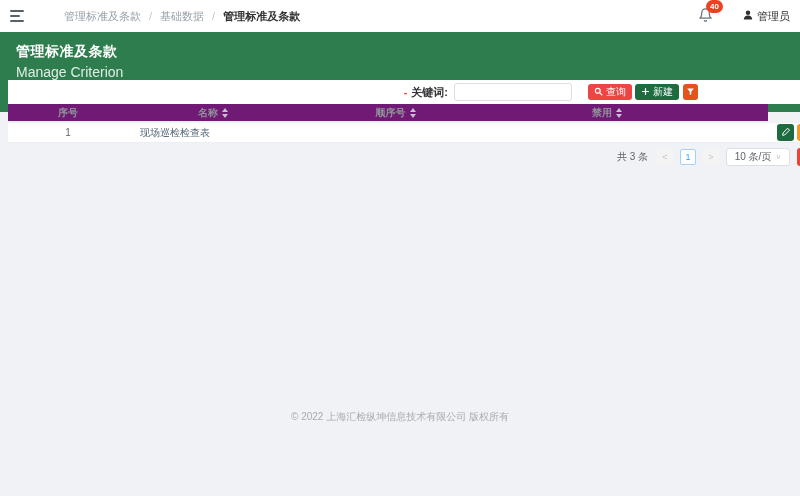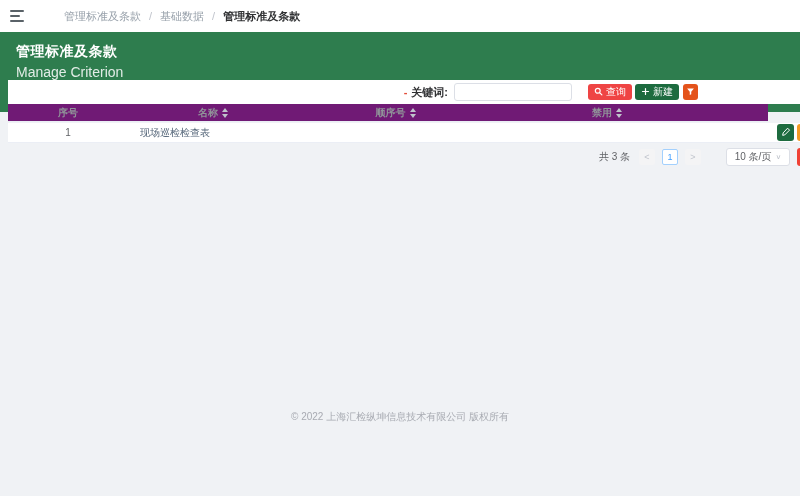--- a/index.html
+++ b/index.html
@@ -53,41 +53,61 @@
   .action-overlay { position:absolute; top:123px; left:768px; width:32px; height:20px; background:#fff; border-bottom:1px solid #ebeef5; z-index:3; }
   .icon-btn { position:absolute; top:1px; width:17px; height:17px; border:none; border-radius:3px; display:flex; align-items:center; justify-content:center; cursor:pointer; }
   .btn-edit { left:9px; background:#1d6b3f; }
   .btn-more { left:29px; background:#f59a23; }
   
   .pagination { position:absolute; top:147px; left:0; width:800px; height:20px; display:flex; align-items:center; justify-content:flex-end; gap:7px; font-size:10px; color:#606266; }
   .pg-total { margin-right:2px; }
   .pg-btn { width:16px; height:16px; border-radius:2px; display:flex; align-items:center; justify-content:center; font-size:9px; cursor:pointer; }
   .pg-arrow { background:#f4f4f5; color:#c0c4cc; border:none; }
   .pg-page { background:#fff; border:1px solid #a3d0fd; color:#409eff; }
-  .pg-size { width:64px; height:18px; background:#fff; border:1px solid #dcdfe6; border-radius:3px; display:flex; align-items:center; justify-content:center; gap:4px; color:#606266; cursor:pointer;margin-left:18px; }
+  .pg-size { width:64px; height:18px; background:#fff; border:1px solid #dcdfe6; border-radius:3px; display:flex; align-items:center; justify-content:center; gap:4px; color:#606266; cursor:pointer; }
   .pg-size .caret { font-size:8px; color:#c0c4cc; transform:scaleY(0.8); }
   .pg-red { width:16px; height:18px; background:#f04134; border:none; border-radius:3px; margin-right:-13px; cursor:pointer; }
   
   .footer { position:absolute; top:410px; left:0; width:800px; text-align:center; font-size:10px; color:#a8abb2; }
 </style>
 </head>
 <body>
 
 <div class="topbar">
   <div class="menu-toggle">
       <i></i>
       <i></i>
       <i></i>
     </div>
   <div class="breadcrumb">
     <span class="crumb">管理标准及条款</span>
     <span class="crumb-sep">/</span>
     <span class="crumb">基础数据</span>
     <span class="crumb-sep">/</span>
     <span class="crumb current">管理标准及条款</span>
+  </div>
+  <div class="topbar-right">
+    <div class="bell-wrap">
+      <span>
+        <svg width="15" height="16" viewBox="0 0 24 24" fill="none" stroke="#6a737d" stroke-width="2" stroke-linecap="round" stroke-linejoin="round">
+            <path d="M18 8a6 6 0 0 0-12 0c0 7-3 9-3 9h18s-3-2-3-9"></path>
+            <path d="M13.7 21a2 2 0 0 1-3.4 0"></path>
+          </svg>
+      </span>
+      <span class="badge">40</span>
+    </div>
+    <div class="user-wrap">
+      <span>
+        <svg width="12" height="12" viewBox="0 0 24 24" fill="#303133">
+            <circle cx="12" cy="7.5" r="4.5"></circle>
+            <path d="M3.5 21c0-4.7 3.8-8 8.5-8s8.5 3.3 8.5 8z"></path>
+          </svg>
+      </span>
+      <span>管理员</span>
+    </div>
   </div>
 </div>
 
 <div class="banner">
   <div class="banner-title">管理标准及条款</div>
   <div class="banner-sub">Manage Criterion</div>
 </div>
 
 <div class="search-strip">
   <span class="req-marker">-</span>

